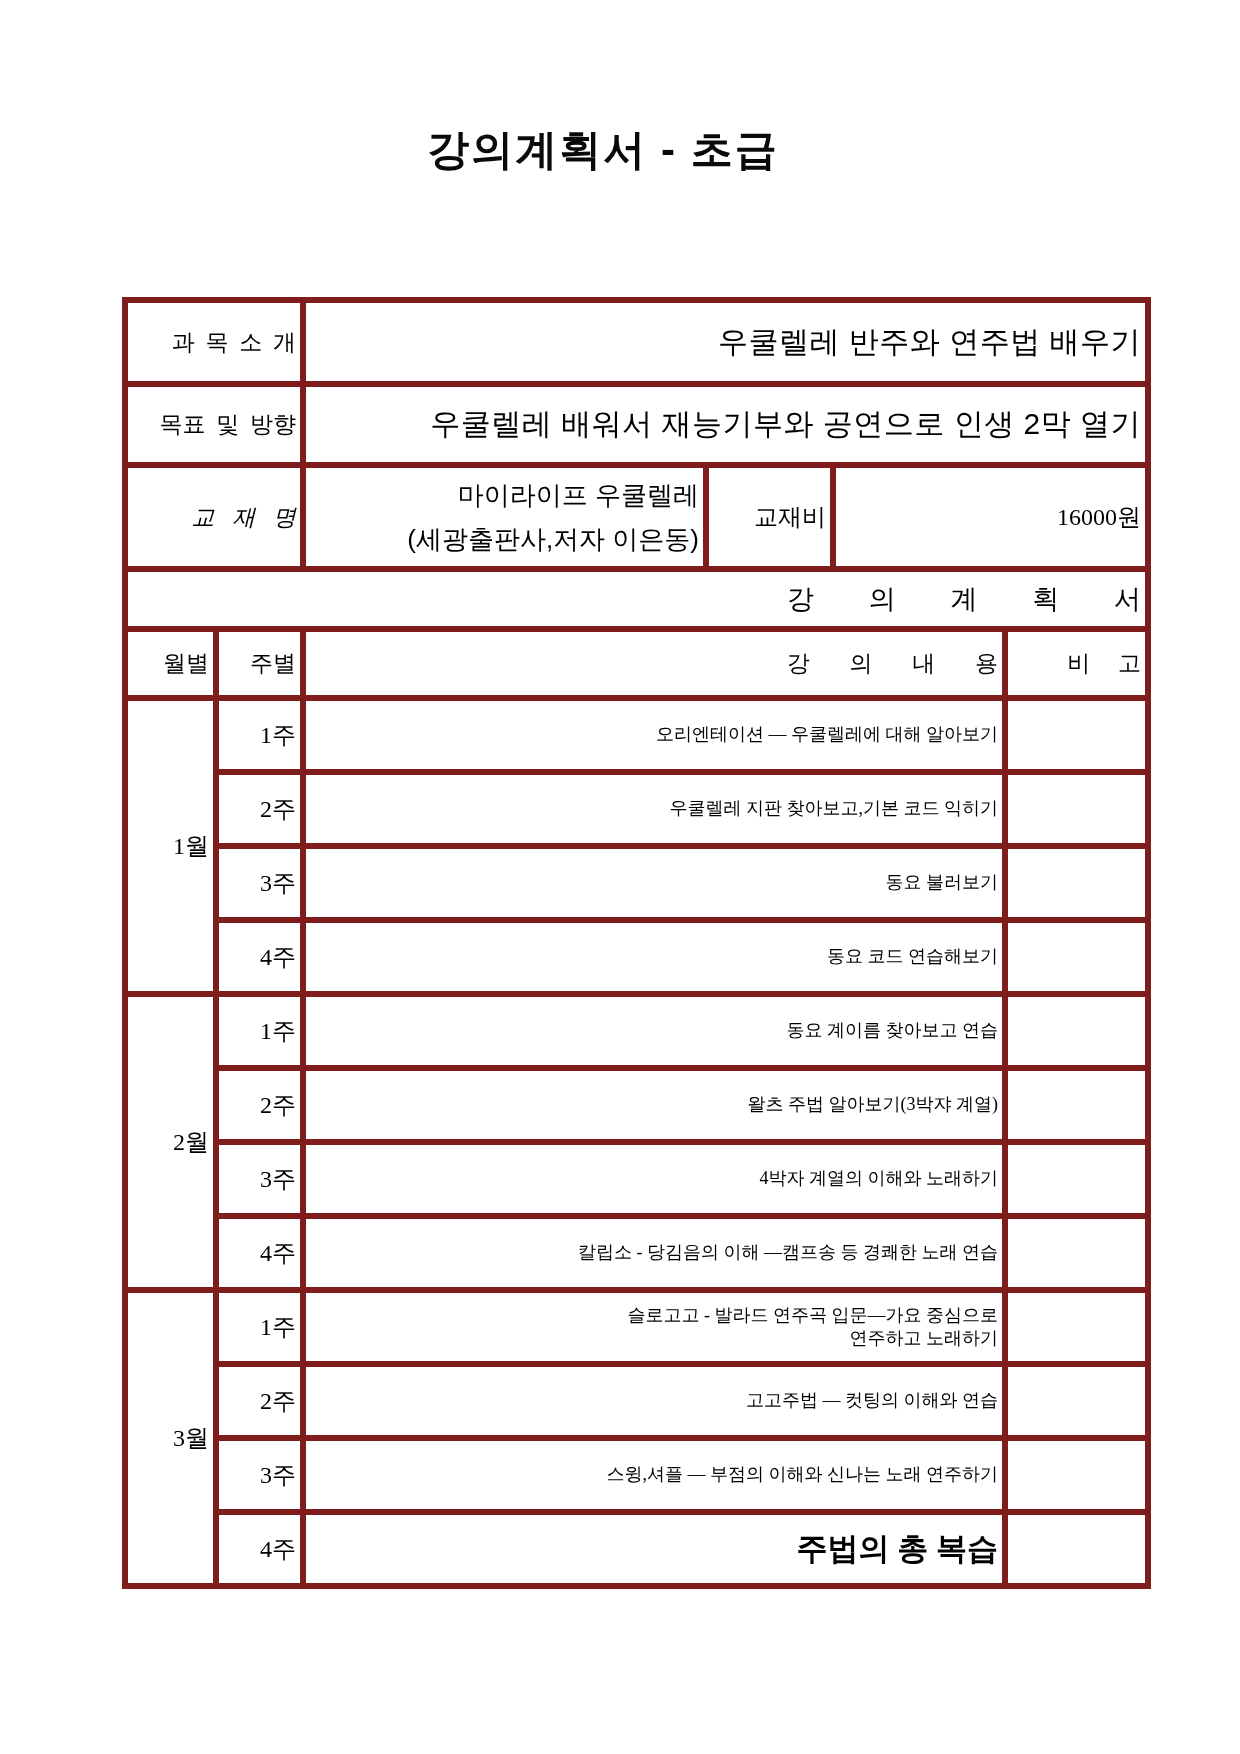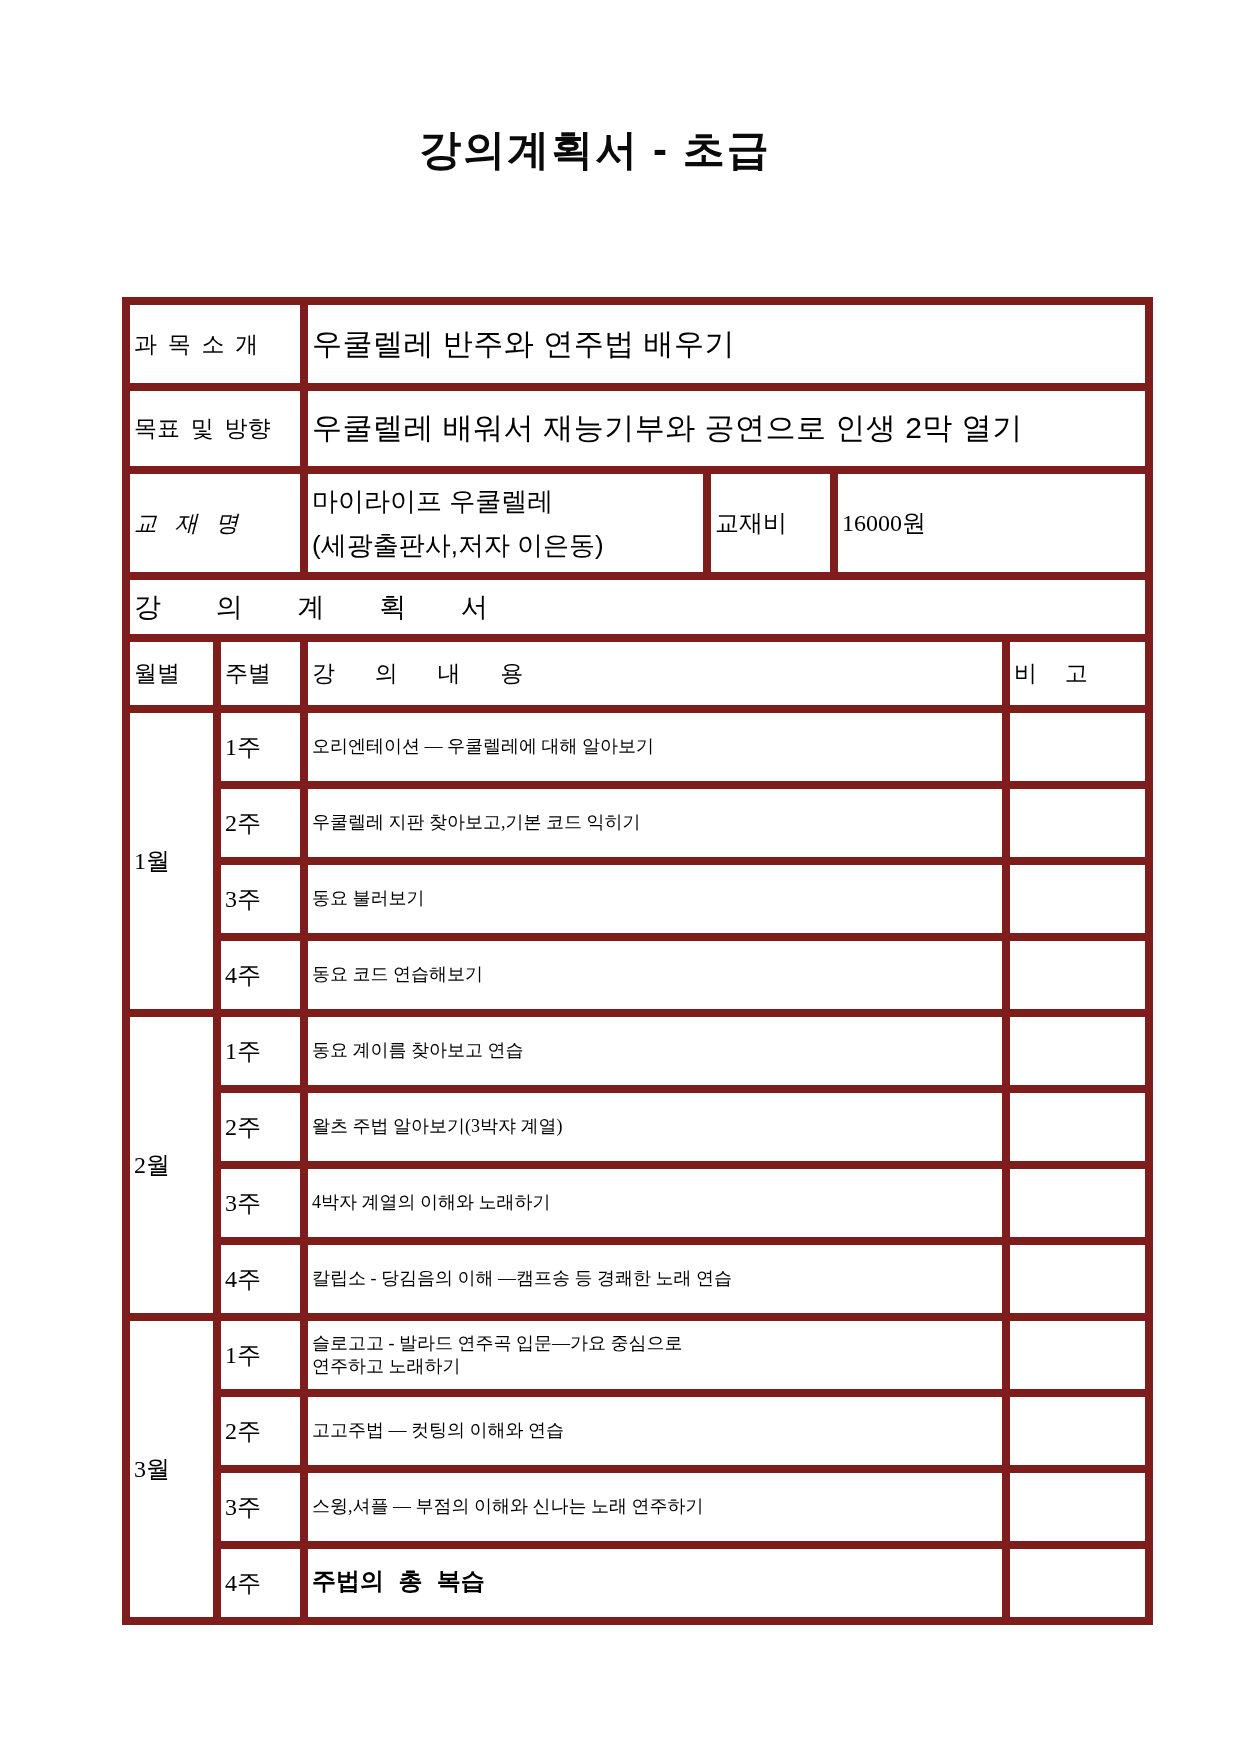--- a/index.html
+++ b/index.html
@@ -12,43 +12,43 @@
     width: 1240px;
     height: 1754px;
     background: #ffffff;
     color: #000000;
     font-family: "Liberation Sans", sans-serif;
     overflow: hidden;
   }
   .title {
     position: absolute;
     top: 122px;
-    left: 0;
+    left: 8px;
     width: 1190px; 
     margin: 0;
     text-align: center;
     font-family: "Liberation Sans", sans-serif;
     font-weight: 800;
     font-size: 42px;
     letter-spacing: 2px;
     color: #0a0a0a;
   }
   table.doc-table {
     position: absolute;
     left: 122px;
     top: 297px;
     width: 1023px;
     border-collapse: collapse;
     table-layout: fixed;
     border: 3px solid #000;
   }
   table.doc-table td {
-    border: 8px solid #7f1d1d;
+    border: 6px solid #7f1d1d;
     padding: 2px 4px;
-    text-align: left;
+    text-align: right;
     vertical-align: middle;
     overflow: hidden;
   }
 
   
   tr.r-info1 td { height: 74px; }
   tr.r-info2 td { height: 71px; }
   tr.r-info3 td { height: 94px; }
   tr.r-section td { height: 50px; }
   tr.r-head td { height: 59px; }
@@ -98,23 +98,23 @@
   }
   td.content-cell {
     font-family: Liberation Serif, serif;
     font-size: 18px;
     line-height: 1.3;
     white-space: pre-line;
     padding-left: 2px;
     padding-right: 2px;
   }
   td.content-bold {
-    font-family: Liberation Mono, monospace;
+    font-family: Liberation Serif, serif;
     font-weight: bold;
-    font-size: 24px;
+    font-size: 31px;
   }
 </style>
 </head>
 <body>
 
 <div class="page">
 
   <h1 class="title">강의계획서 - 초급</h1>
 
   <table class="doc-table">

